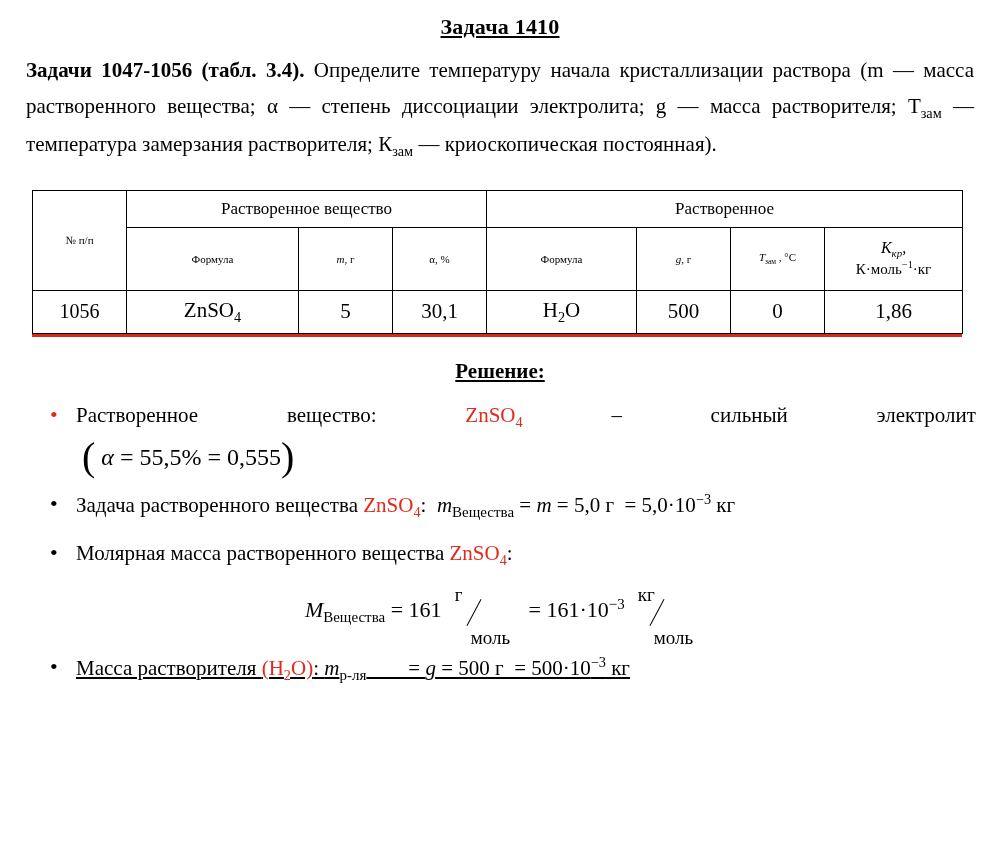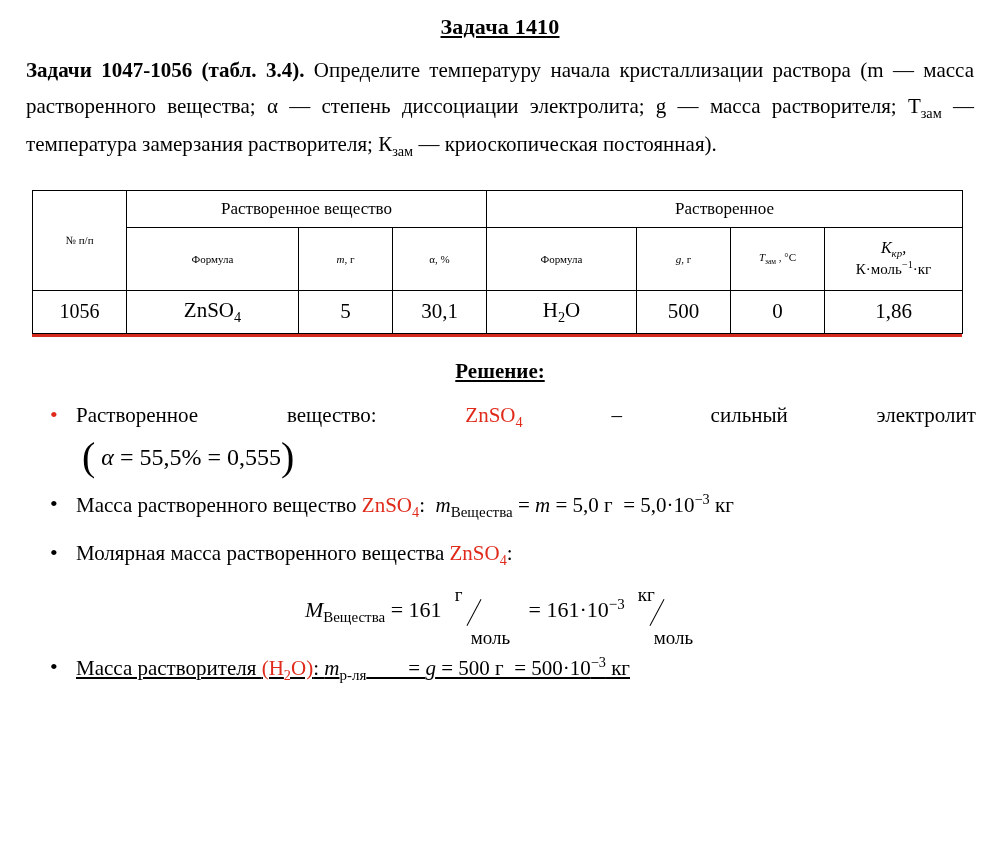--- a/index.html
+++ b/index.html
@@ -222,21 +222,21 @@
         <span>–</span>
         <span>сильный</span>
         <span>электролит</span>
       </div>
       <div class="mathline">
         <span class="paren">(</span><span class="mi">&nbsp;α</span>&nbsp;= 55,5% = 0,555<span class="paren">)</span>
       </div>
     </li>
 
     <li>
-      <span>Масса растворенного вещество </span><span class="red">ZnSO<sub>4</sub></span><span>:&nbsp;&nbsp;</span><span><span class="mi">m</span><sub class="sm">Вещества</sub> = <span class="mi">m</span> = 5,0 г&nbsp; = 5,0·10<sup>−3</sup> кг</span>
+      <span>Задача растворенного вещества </span><span class="red">ZnSO<sub>4</sub></span><span>:&nbsp;&nbsp;</span><span><span class="mi">m</span><sub class="sm">Вещества</sub> = <span class="mi">m</span> = 5,0 г&nbsp; = 5,0·10<sup>−3</sup> кг</span>
     </li>
 
     <li>
       <span>Молярная масса растворенного вещества </span><span class="red">ZnSO<sub>4</sub></span><span>:</span>
     </li>
   </ul>
 
   <div class="centered-formula">
     <span class="mi">M</span><sub class="sm">Вещества</sub> = 161&nbsp;
     <span class="frac"><span class="n">г</span><span class="bar"></span><span class="d">моль</span></span>

